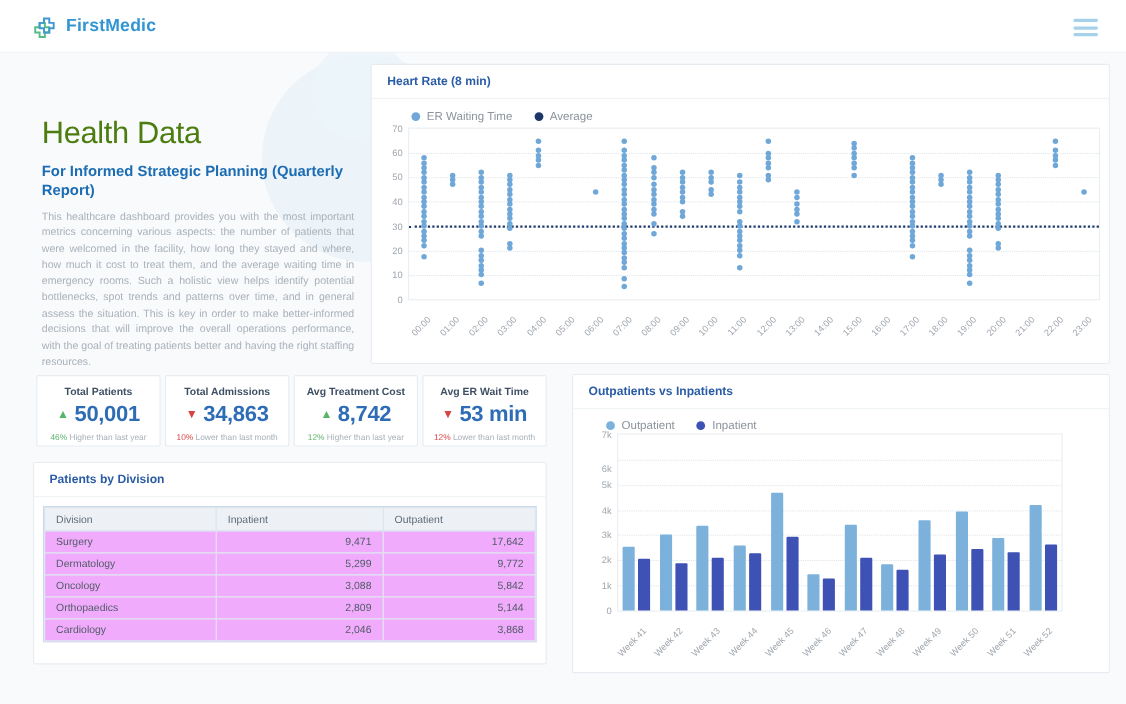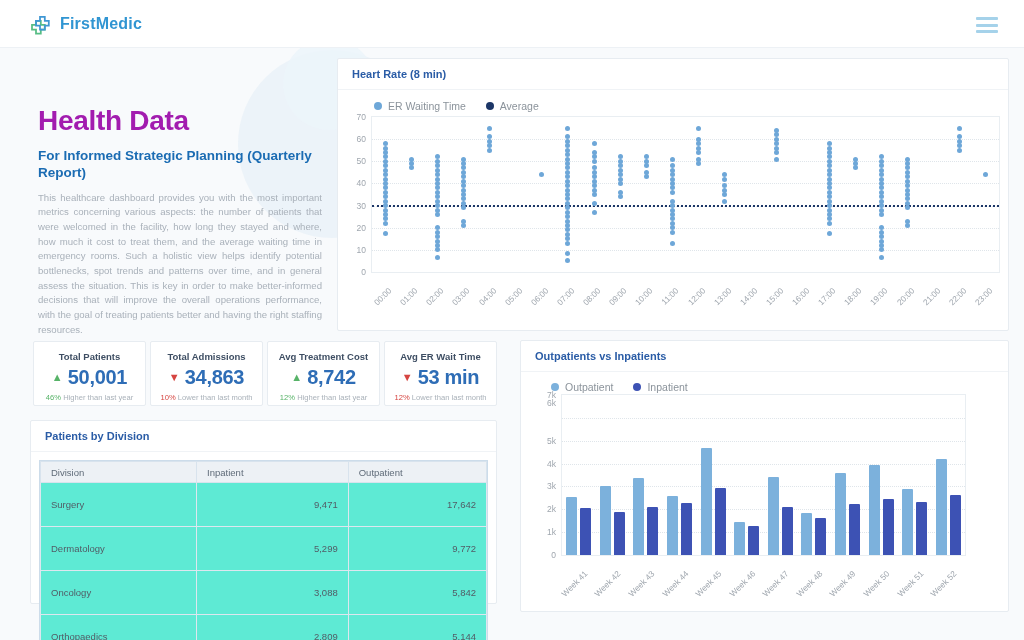--- a/index.html
+++ b/index.html
@@ -15,21 +15,21 @@
   .brand-name { font-size:16px; font-weight:bold; color:#3095d2; letter-spacing:.2px; }
   .menu-btn { position:absolute; right:26px; top:17px; width:22px; height:16px; display:flex;
               flex-direction:column; justify-content:space-between; cursor:pointer; }
   .menu-btn span { display:block; height:3px; background:#a5d2ea; border-radius:1px; }
   
   .circle { position:absolute; border-radius:50%; z-index:1; }
   .circle.c1 { left:238px; top:50px; width:188px; height:188px; background:#e2edf6; opacity:.55; }
   .circle.c2 { left:283px; top:38px; width:92px; height:92px; background:#ecf4fa; opacity:.85; }
   
   .intro { position:absolute; left:38px; top:105px; width:284px; z-index:3; }
-  .intro h1 { font-size:28px; font-weight:bold; color:#a21caf; letter-spacing:-.3px; }
+  .intro h1 { font-size:28px; font-weight:normal; color:#4d7c0f; letter-spacing:-.3px; }
   .intro h2 { margin-top:11px; font-size:13.5px; font-weight:bold; color:#1b6cb3; line-height:1.25; }
   .intro p  { margin-top:9px; font-size:9.6px; line-height:1.53; color:#a9b1ba; text-align:justify; }
   
   .card { position:absolute; background:#fff; border:1px solid #e7ecf1; border-radius:2px; z-index:2; }
   .card-title { height:31px; line-height:31px; padding:0 14px; border-bottom:1px solid #f0f3f6;
                 font-size:11px; font-weight:bold; color:#2a5ca6; }
   #hr-card  { left:337px; top:58px;  width:672px; height:273px; }
   #out-card { left:520px; top:340px; width:489px; height:272px; }
   
   .legend { position:absolute; display:flex; gap:20px; align-items:center; }
@@ -68,21 +68,21 @@
   .kpi-card.up   .kpi-pct   { color:#57b368; }
   .kpi-card.down .kpi-pct   { color:#d64541; }
   .kpi-value { font-size:20px; font-weight:bold; color:#2e6db6; letter-spacing:-.3px; }
   .kpi-note { margin-top:4px; font-size:7.6px; color:#a9b1b9; }
   
   #division-card { left:30px; top:420px; width:467px; height:184px; }
   .table-wrap { margin:8px; border:1px solid #ccdcea; }
   table { width:100%; border-collapse:collapse; font-size:9.5px; table-layout:fixed; }
   th { background:#edf1f5; color:#5f6b78; font-weight:normal; text-align:left;
        height:21px; padding:0 10px; border:1px solid #d8e3ed; }
-  td { height:18px; padding:16px 10px; border:1px solid #dde7ef; color:#525c66; background:#5eead4; }
+  td { height:18px; padding:4px 10px; border:1px solid #dde7ef; color:#525c66; background:#f0abfc; }
   td.num { text-align:right; }
   col.c-div { width:35%; } col.c-in { width:34%; } col.c-out { width:31%; }
 </style>
 </head>
 <body>
 
 <div id="stage">
 
   <div class="circle c1"></div>
   <div class="circle c2"></div>
@@ -481,21 +481,21 @@
           <div class="legend-label">Inpatient</div>
         </div>
       </div>
     <div class="yaxis" id="out-yaxis">
         <div class="ytick" style="top: 156px;">0</div>
         <div class="ytick" style="top: 133.143px; margin-left: 36px;">1k</div>
         <div class="ytick" style="top: 110.286px;">2k</div>
         <div class="ytick" style="top: 87.4286px;">3k</div>
         <div class="ytick" style="top: 64.5714px;">4k</div>
         <div class="ytick" style="top: 41.7143px;">5k</div>
-        <div class="ytick" style="top: 4px;">6k</div>
+        <div class="ytick" style="top: 27px;">6k</div>
         <div class="ytick" style="top: -4px;">7k</div>
       </div>
     <div class="plot" id="out-plot">
         <div class="gridline" style="top: 137.143px;"></div>
         <div class="gridline" style="top: 114.286px;"></div>
         <div class="gridline" style="top: 91.4286px;"></div>
         <div class="gridline" style="top: 68.5714px;"></div>
         <div class="gridline" style="top: 45.7143px;"></div>
         <div class="gridline" style="top: 22.8571px;"></div>
         <div class="bar" style="background: rgb(124, 177, 220); height: 58.2857px; left: 4.29167px;"></div>

